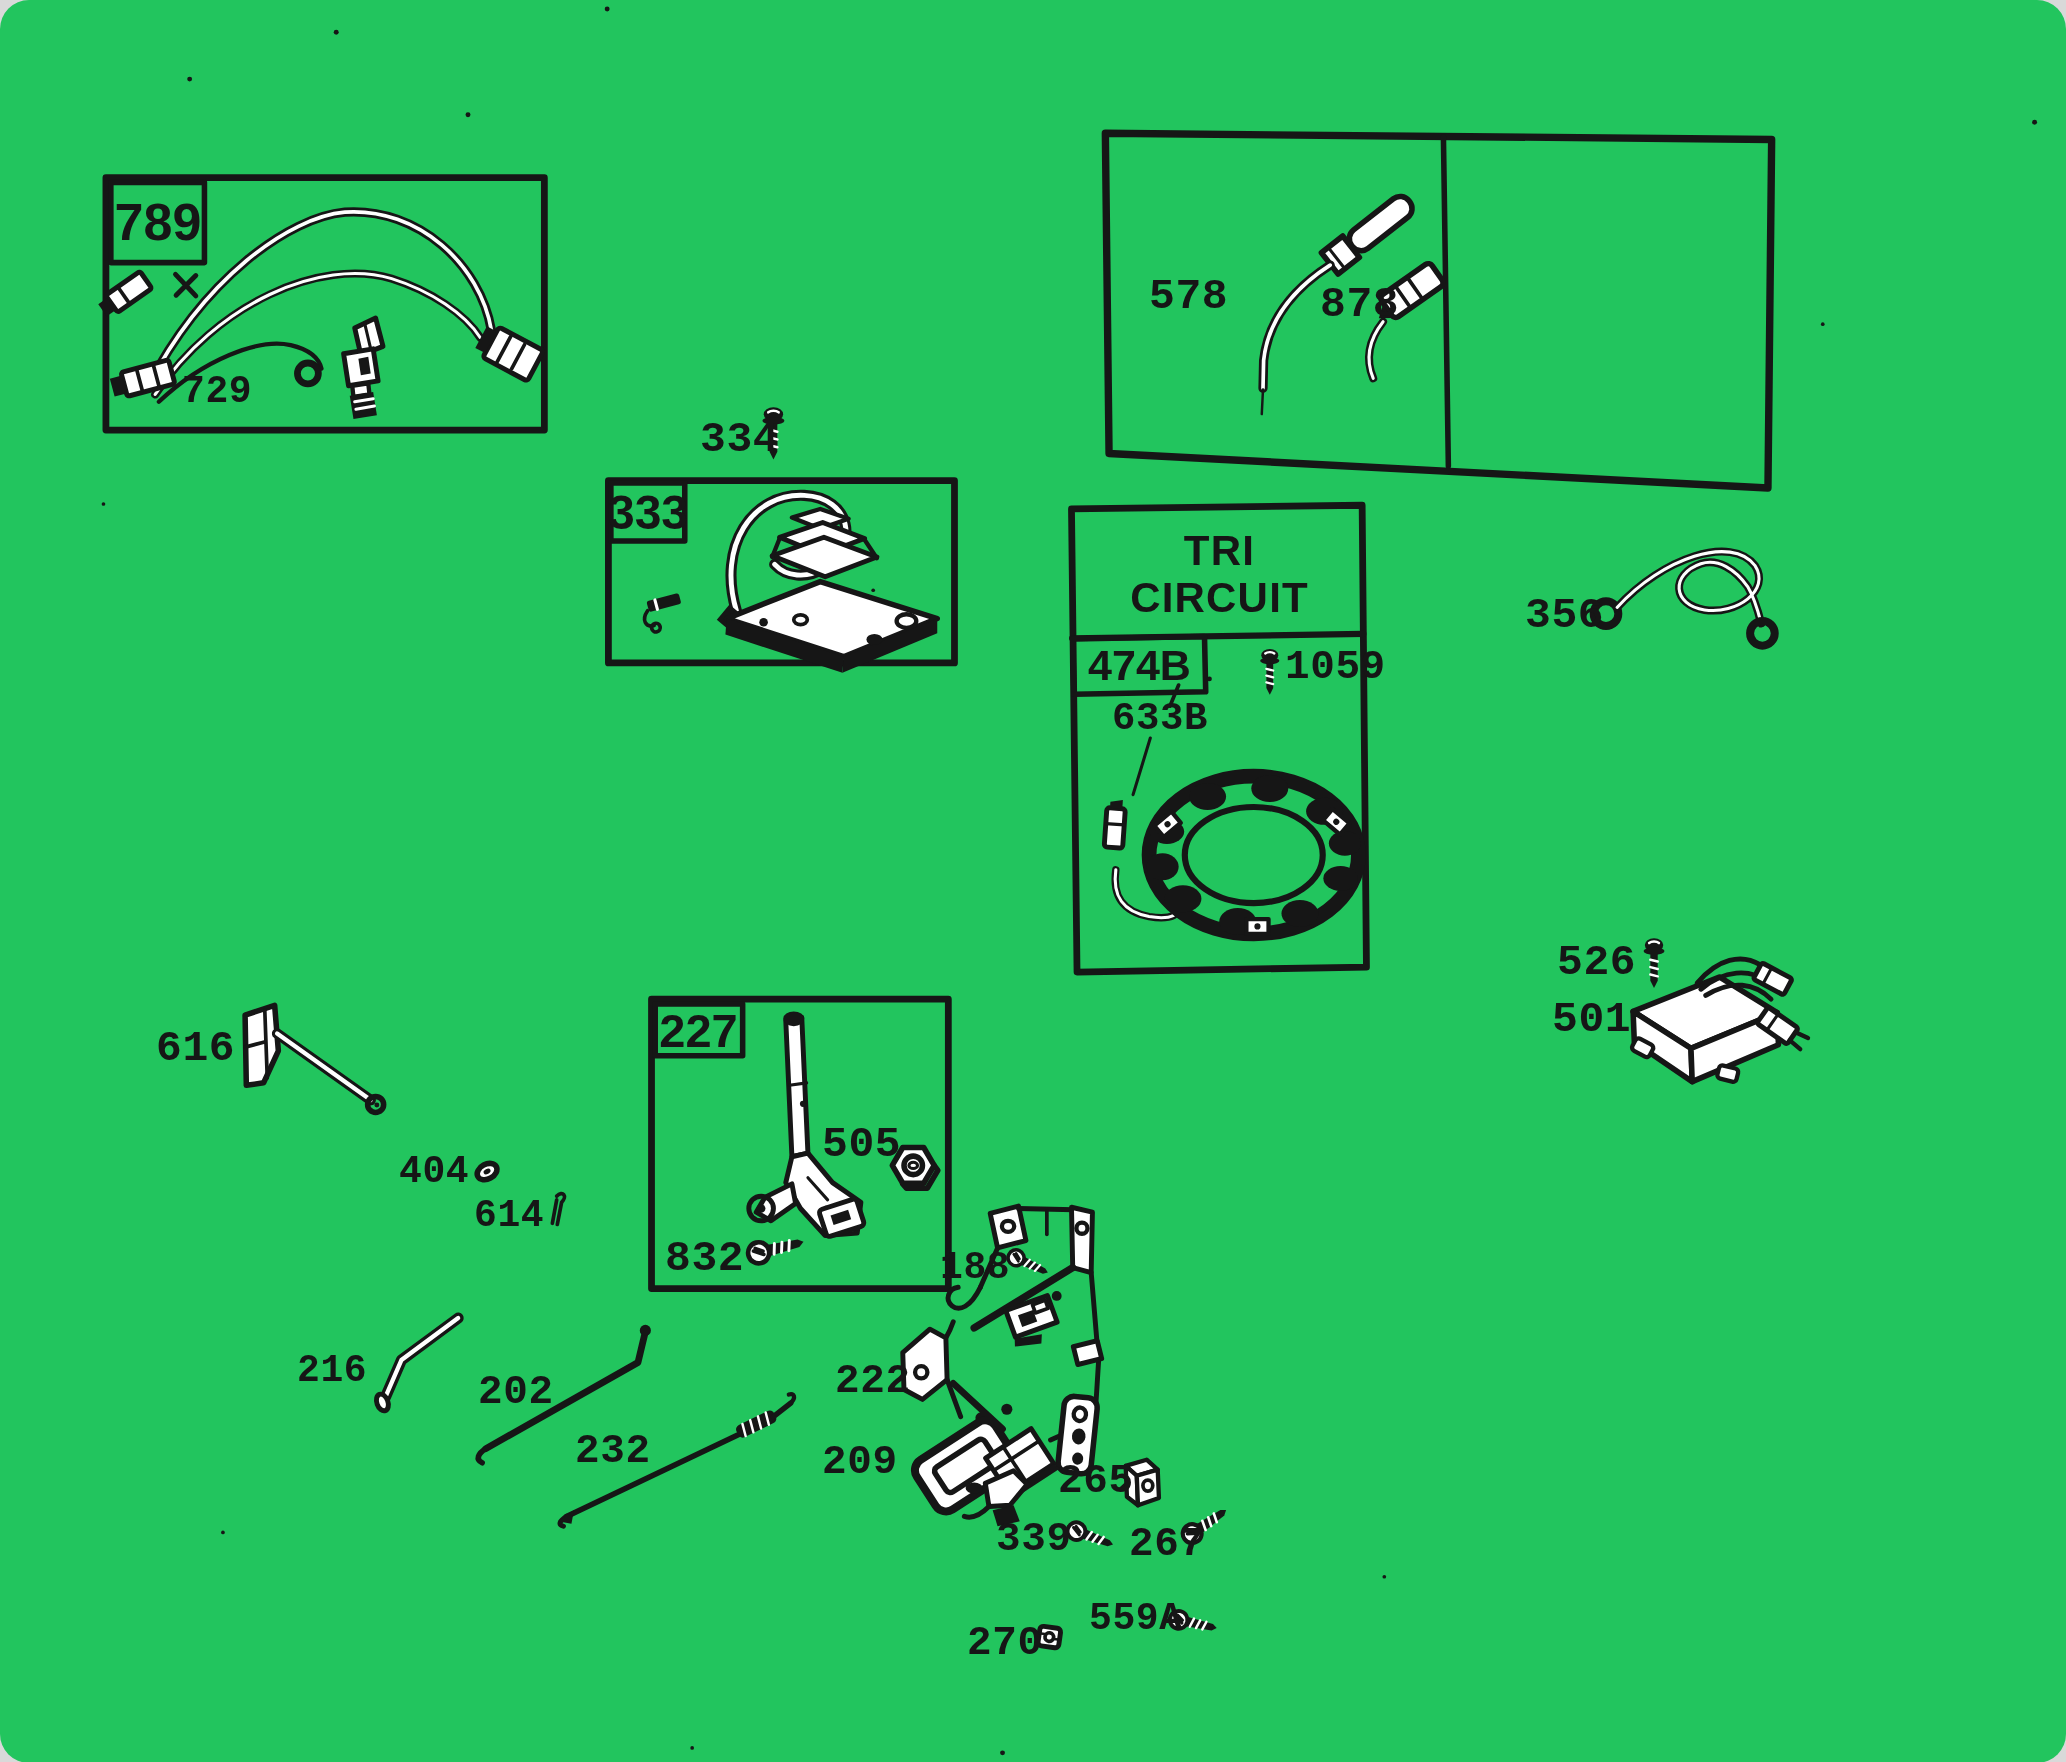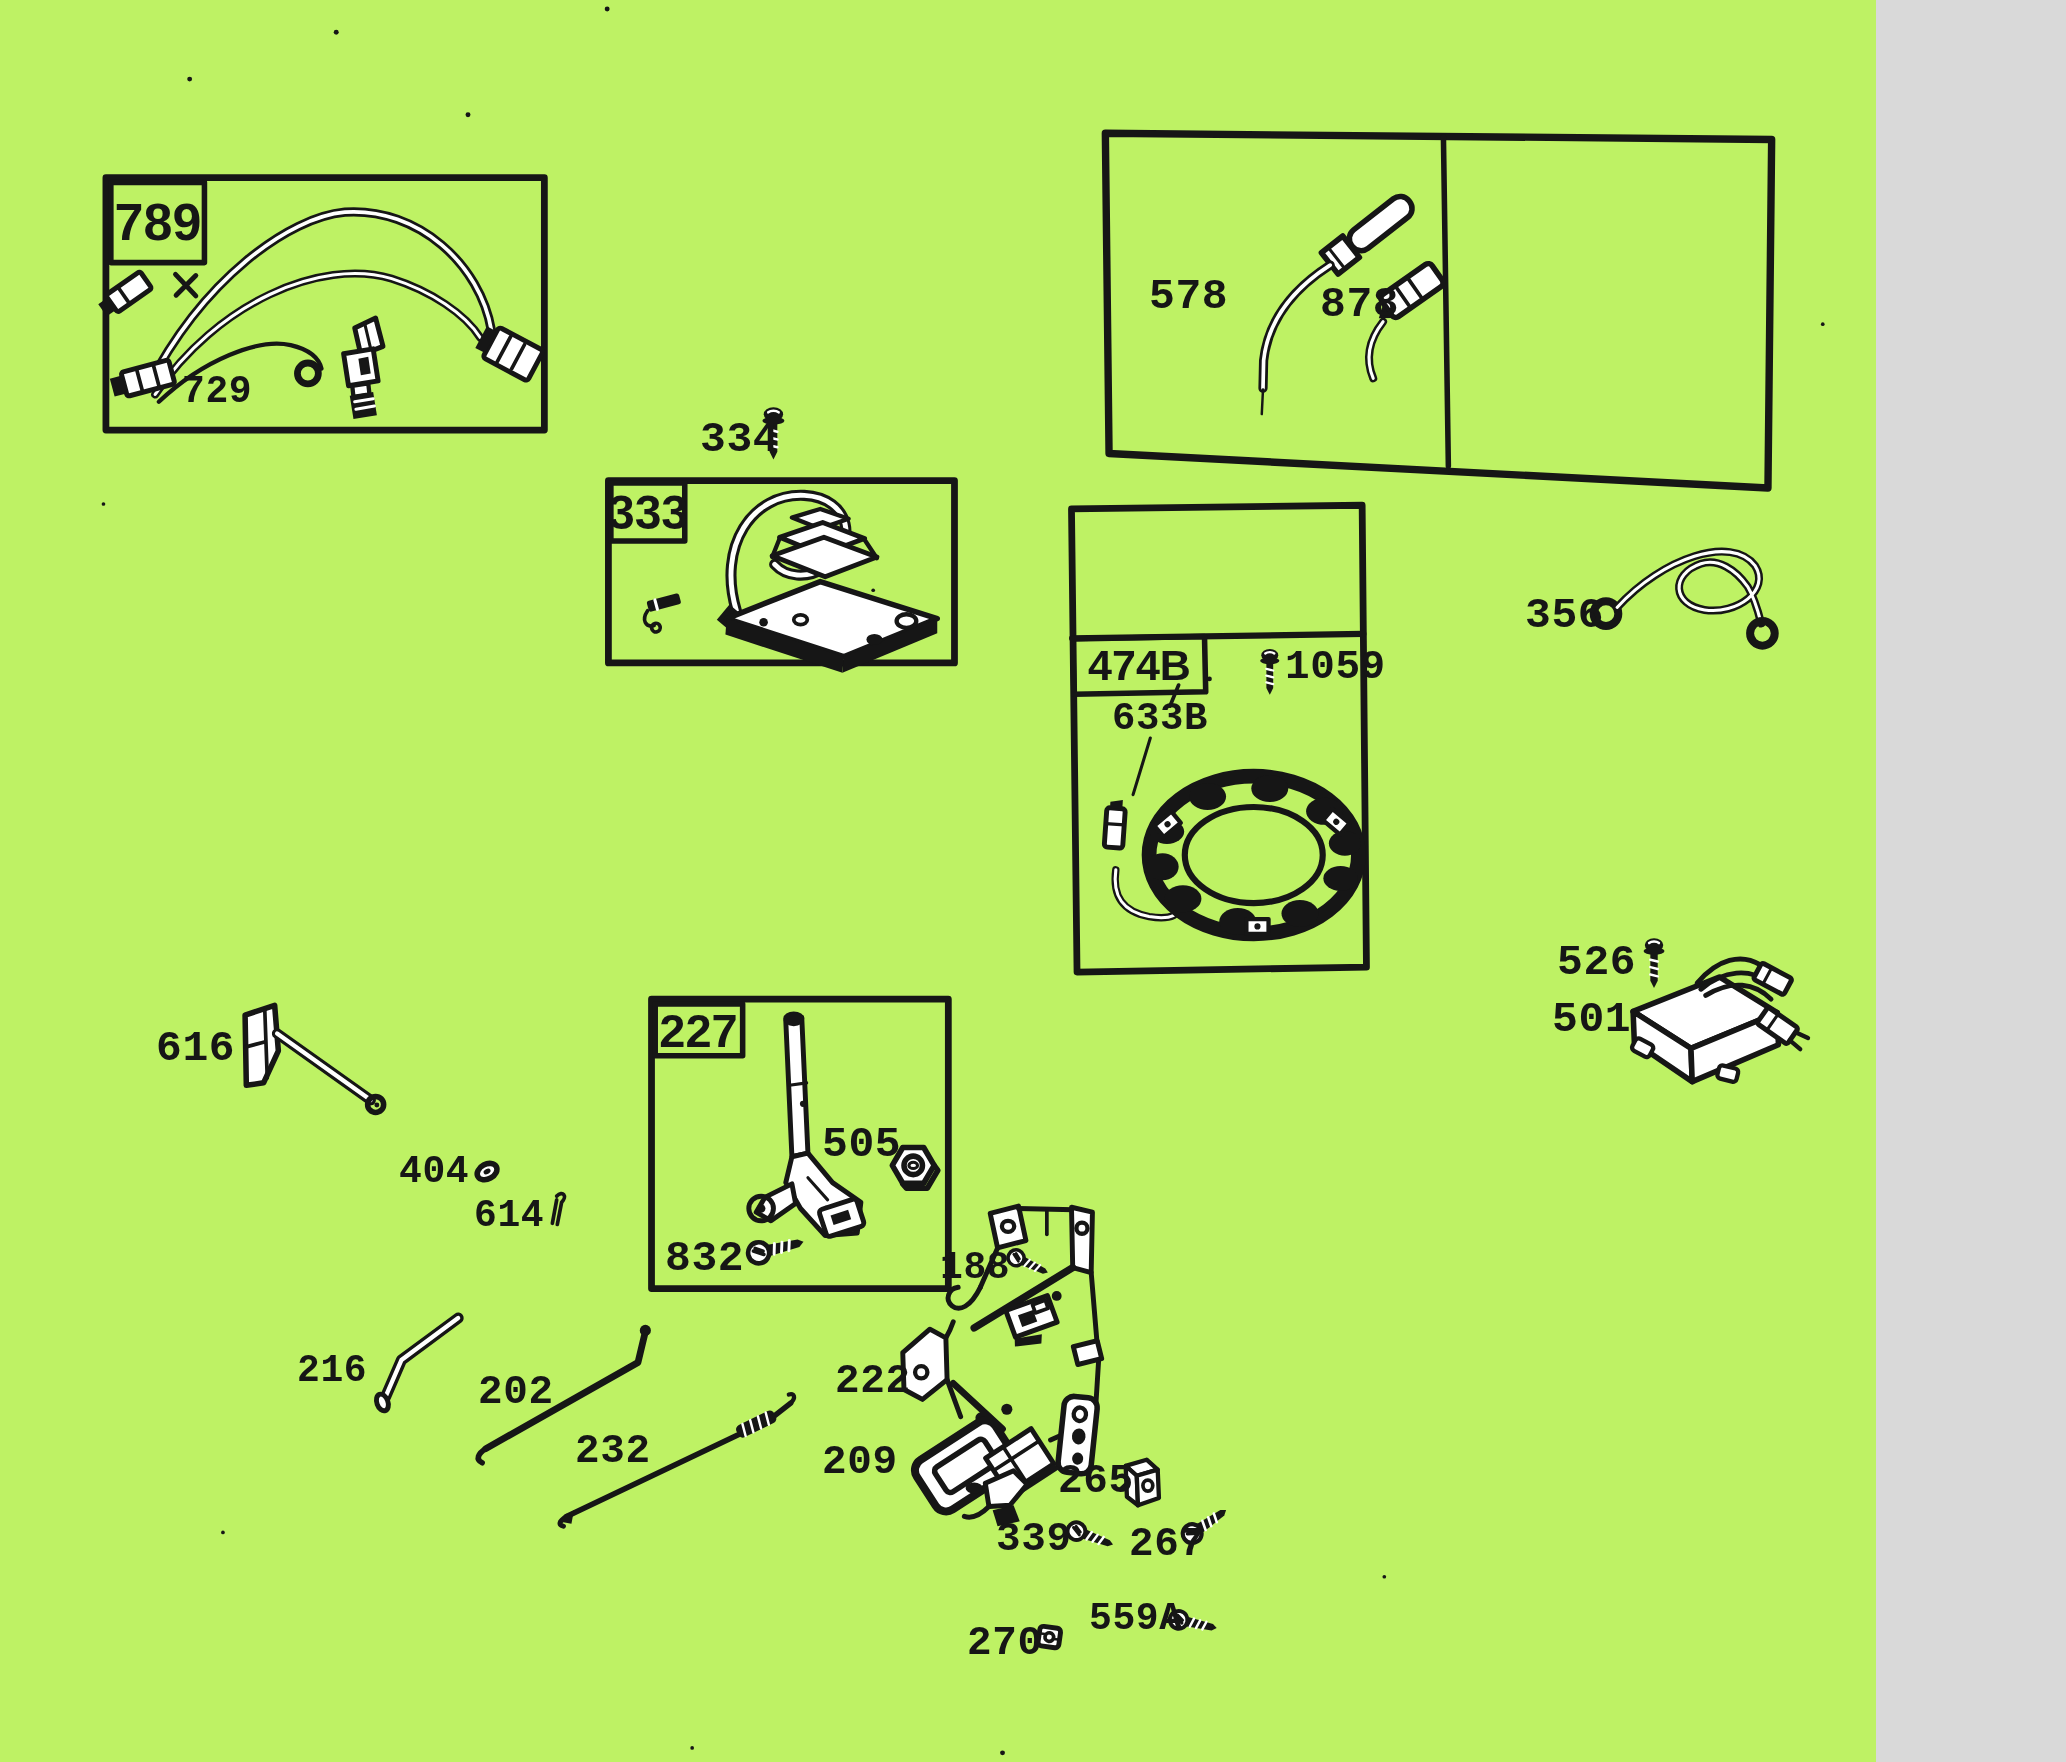--- a/index.html
+++ b/index.html
@@ -1,17 +1,17 @@
 <!DOCTYPE html>
 <html style="font-size:10px"><head>
 <meta charset="utf-8">
 <style>
   html,body{margin:0;padding:0;background:#d9d9d9;}
-  .canvas{position:relative;width:1876px;height:1763px;background:#bef264;overflow:hidden;
-          font-family:"Liberation Sans",sans-serif;color:#161616;}
+  .canvas{position:relative;width:2066px;height:1763px;background:#22c55e;overflow:hidden;
+          font-family:"Liberation Sans",sans-serif;color:#161616;border-radius:29px;}
   .art{position:absolute;left:0;top:0;}
   .callout{position:absolute;font-weight:700;white-space:nowrap;line-height:1;letter-spacing:0.6px;font-family:Liberation Mono, monospace;}
   .boxed{position:absolute;display:flex;align-items:center;justify-content:center;font-weight:700;}
   .tri-title{position:absolute;display:flex;flex-direction:column;align-items:center;
              font-weight:700;line-height:1.12;letter-spacing:1.2px;}
   
   .ln{fill:none;stroke:#161616;stroke-linecap:round;stroke-linejoin:round;}
   .fw{fill:#ffffff;stroke:#161616;stroke-linejoin:round;}
   .fb{fill:#161616;stroke:none;}
   .wh{fill:none;stroke:#ffffff;stroke-linecap:round;}
@@ -366,20 +366,24 @@
 
 <div class="boxed" style="left:111px;top:182px;width:94px;height:80px;font-size:52px">789</div>
 <div class="callout" style="left:182px;top:373px;font-size:38px">729</div>
 
 <div class="callout" style="left:1149px;top:275px;font-size:43px">578</div>
 <div class="callout" style="left:1320px;top:283px;font-size:43px">878</div>
 
 <div class="callout" style="left:700px;top:418px;font-size:43px">334</div>
 <div class="boxed" style="left:611px;top:483px;width:74px;height:58px;font-size:48px">333</div>
 
+<div class="tri-title" style="left:1078px;top:527px;width:283px;font-size:42px">
+  <span>TRI</span>
+  <span>CIRCUIT</span>
+</div>
 <div class="boxed" style="left:1074px;top:638px;width:131px;height:54px;font-size:43px">474B</div>
 <div class="callout" style="left:1285px;top:647px;font-size:41px">1059</div>
 <div class="callout" style="left:1112px;top:700px;font-size:39px">633B</div>
 
 <div class="callout" style="left:1525px;top:594px;font-size:43px">356</div>
 
 <div class="callout" style="left:1557px;top:941px;font-size:43px">526</div>
 <div class="callout" style="left:1552px;top:998px;font-size:43px">501</div>
 
 <div class="callout" style="left:156px;top:1027px;font-size:43px">616</div>

